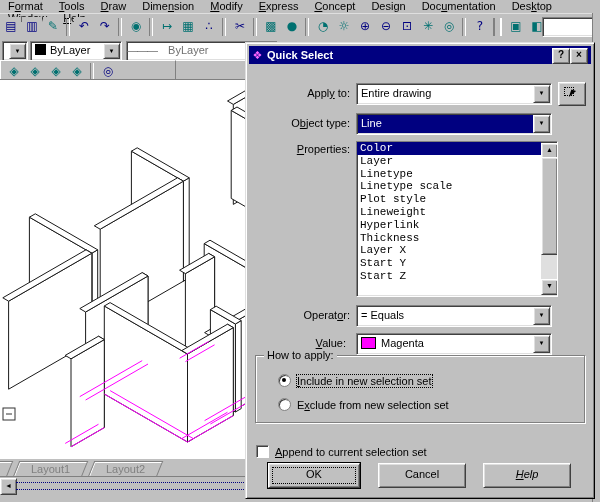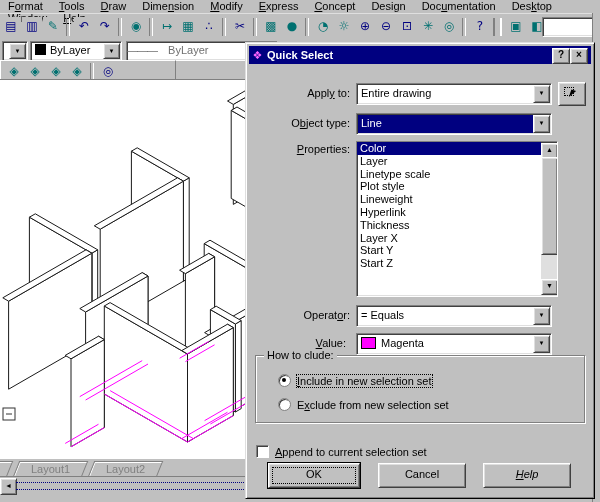--- a/index.html
+++ b/index.html
@@ -252,23 +252,24 @@
     </div>
 
     <div class="dlg-label" style="left:4px;top:70px;">O<u>b</u>ject type:</div>
     <div class="combo selected-all" style="top:70px;">
       <span>Line</span>
       <span class="combo-arrow">▼</span>
     </div>
 
     <div class="dlg-label" style="left:4px;top:96px;"><u>P</u>roperties:</div>
     <div id="listbox">
-      <div id="list-items" style="margin-right:16px;">
+      <div id="list-items" style="margin-right:16px;font-family:Liberation Mono, monospace;">
           <div class="list-item selected">Color</div>
           <div class="list-item">Layer</div>
+          <div class="list-item">Linetype</div>
           <div class="list-item">Linetype scale</div>
           <div class="list-item">Plot style</div>
           <div class="list-item">Lineweight</div>
           <div class="list-item">Hyperlink</div>
           <div class="list-item">Thickness</div>
           <div class="list-item">Layer X</div>
           <div class="list-item">Start Y</div>
           <div class="list-item">Start Z</div>
         </div>
       <div id="list-scroll">
@@ -284,21 +285,21 @@
       <span class="combo-arrow">▼</span>
     </div>
 
     <div class="dlg-label" style="left:0;top:290px;"><u>V</u>alue:</div>
     <div class="combo" style="top:290px;">
       <span class="val-swatch" id="val-swatch" style="background: rgb(255, 0, 255);"></span><span>Magenta</span>
       <span class="combo-arrow">▼</span>
     </div>
 
     <div id="groupbox">
-      <span id="gb-legend">How to clude:</span>
+      <span id="gb-legend">How to apply:</span>
       <div class="radio-row" style="top:18px;">
         <span class="radio on"></span><span class="focus-dotted"><u>I</u>nclude in new selection set</span>
       </div>
       <div class="radio-row" style="top:42px;">
         <span class="radio"></span><span>E<u>x</u>clude from new selection set</span>
       </div>
     </div>
 
     <div id="append-row">
       <span class="checkbox"></span><span><u>A</u>ppend to current selection set</span>

